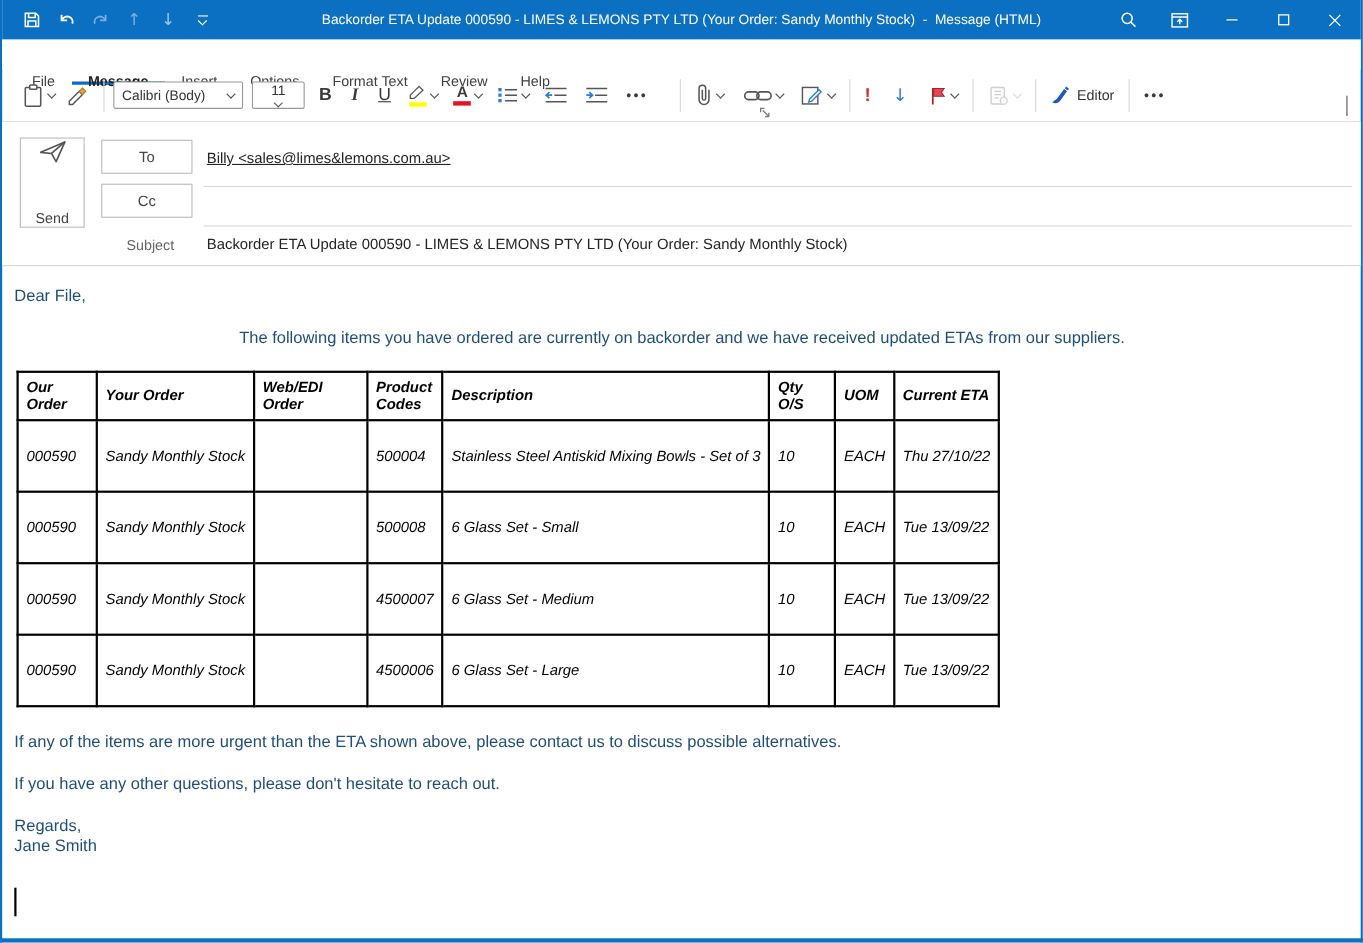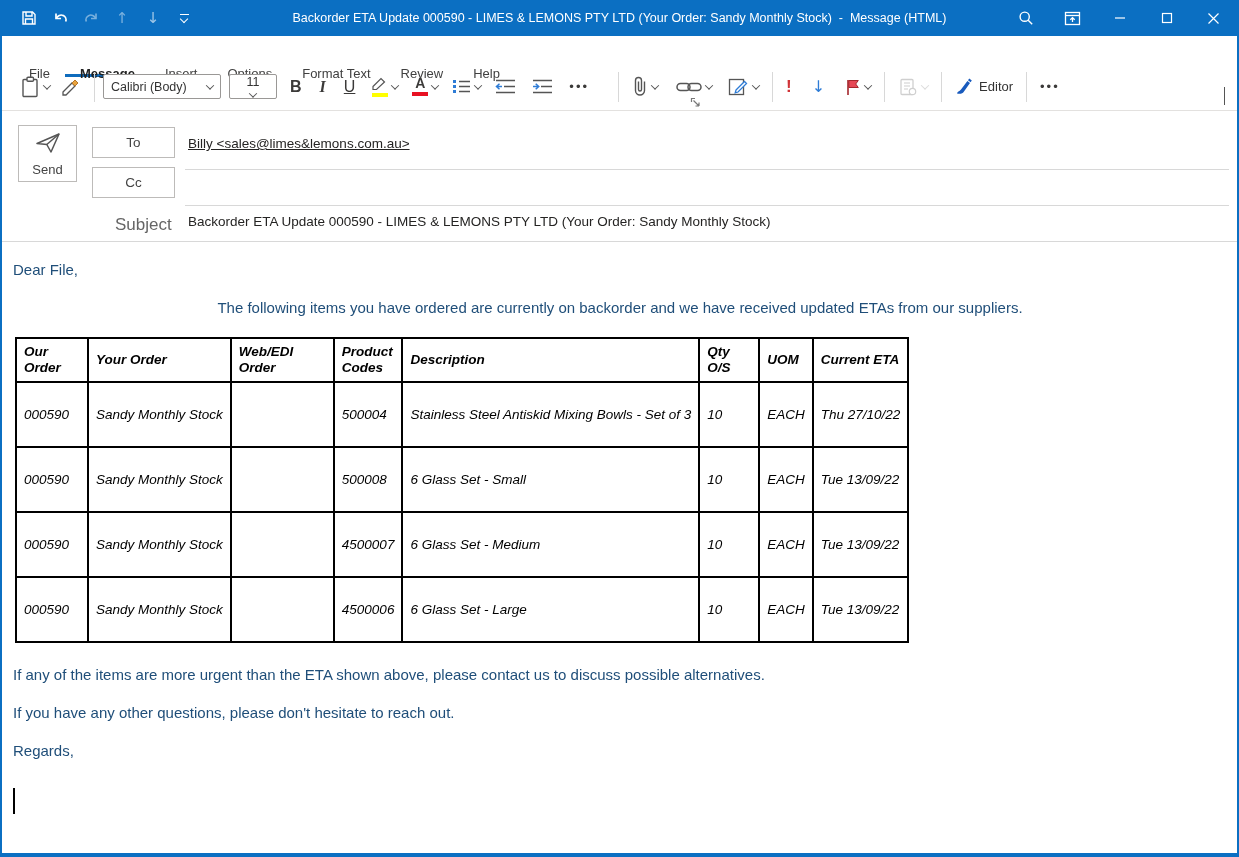--- a/index.html
+++ b/index.html
@@ -43,27 +43,27 @@
   .dots{font-size:13px; letter-spacing:2px; color:#3b3a39; line-height:1;}
   .impt{color:#d13438; font-size:17px; font-weight:700; line-height:1;}
   .lowimp{color:#2e7cd6; font-size:16px; font-family:"DejaVu Sans", sans-serif; line-height:1;}
   .editorlbl{font-size:13px; color:#333;}
   .disabled{opacity:.35;}
   .launcher{position:absolute; left:688px; top:34px;}
   .collapse{position:absolute; right:12px; bottom:5px;}
   .collapse .chev{border-color:#555;}
   
   .envelope{height:131px; flex:none; position:relative; border-bottom:1px solid var(--line); background:#fff;}
-  .send-btn{position:absolute; left:16px; top:14px; width:59px; height:57px; border:1px solid var(--btnborder); background:#fff;
-    display:flex; flex-direction:column; align-items:center; justify-content:center; gap:7px; color:#444; font-size:13px;}
+  .send-btn{position:absolute; left:16px; top:14px; width:59px; height:82px; border:1px solid var(--btnborder); background:#fff;
+    display:flex; flex-direction:column; align-items:center; justify-content:space-between; gap:7px; color:#444; font-size:13px;}
   .field-btn{position:absolute; left:90px; width:83px; height:31px; border:1px solid var(--btnborder); background:#fff;
     display:flex; align-items:center; justify-content:center; font-size:13.5px; color:#444;}
   .fieldline{position:absolute; left:183px; right:8px; border-bottom:1px solid var(--line);}
   .to-value{position:absolute; left:186px; top:25px; font-size:13.5px; color:#252423; text-decoration:underline;}
-  .subject-label{position:absolute; left:113px; top:104px; font-size:17px; color:#666;}
+  .subject-label{position:absolute; left:113px; top:104px; font-size:13px; color:#666;}
   .subject-value{position:absolute; left:186px; top:103px; font-size:13.5px; color:#252423;}
   
   .bodyarea{flex:1; padding:18px 10px 0 11px; font-size:15px; line-height:19px; color:#1f4e79; position:relative; overflow:hidden;}
   .p1{margin-bottom:19px;} .p2{margin-bottom:20px;text-align:center;} .p3{margin-bottom:19px;}
   table.backorder{border-collapse:collapse; margin:0 0 22px 2px;font-style:italic;}
   table.backorder th, table.backorder td{border:2px solid #000; color:#000; font-size:13.5px; text-align:left; vertical-align:middle;}
   table.backorder th{font-weight:700; padding:5px 7px; line-height:16px;}
   table.backorder td{padding:23px 7px; white-space:nowrap; line-height:17px;}
   .sig{line-height:19px;}
   .cursor{width:1.5px; height:26px; background:#000; margin:28px 0 0 0; animation:blink 1.1s steps(2,start) infinite;}
@@ -427,17 +427,18 @@
           <td>EACH</td>
           <td>Tue 13/09/22</td>
         </tr>
       </tbody>
     </table>
 
     <p class="p3">If any of the items are more urgent than the ETA shown above, please contact us to discuss possible alternatives.</p>
     <p class="p3">If you have any other questions, please don't hesitate to reach out.</p>
     <div class="sig">
       <div>Regards,</div>
+      <div>Jane Smith</div>
     </div>
     <div class="cursor"></div>
   </div>
 
 </div>
 
 </body></html>

